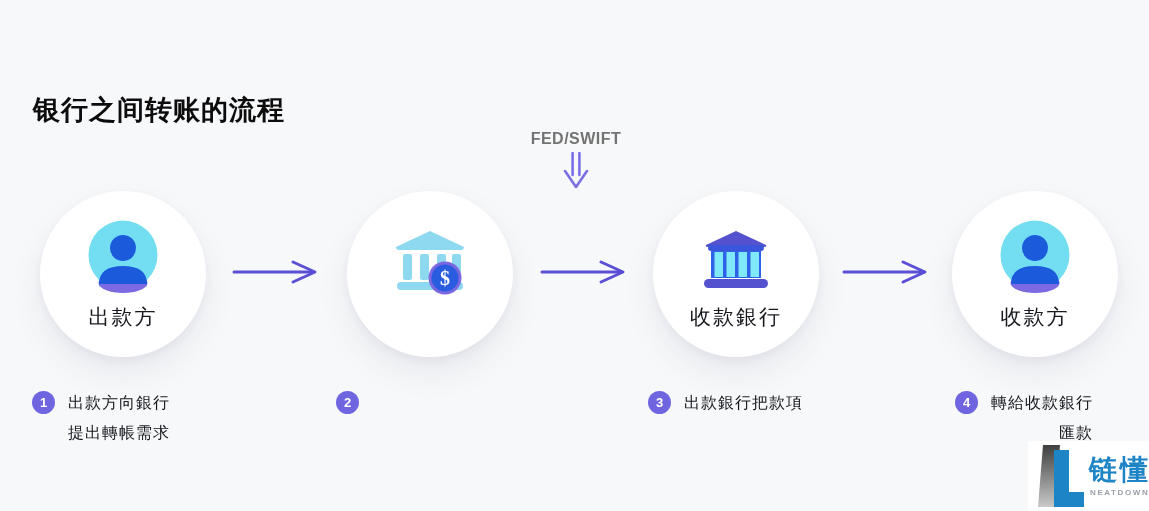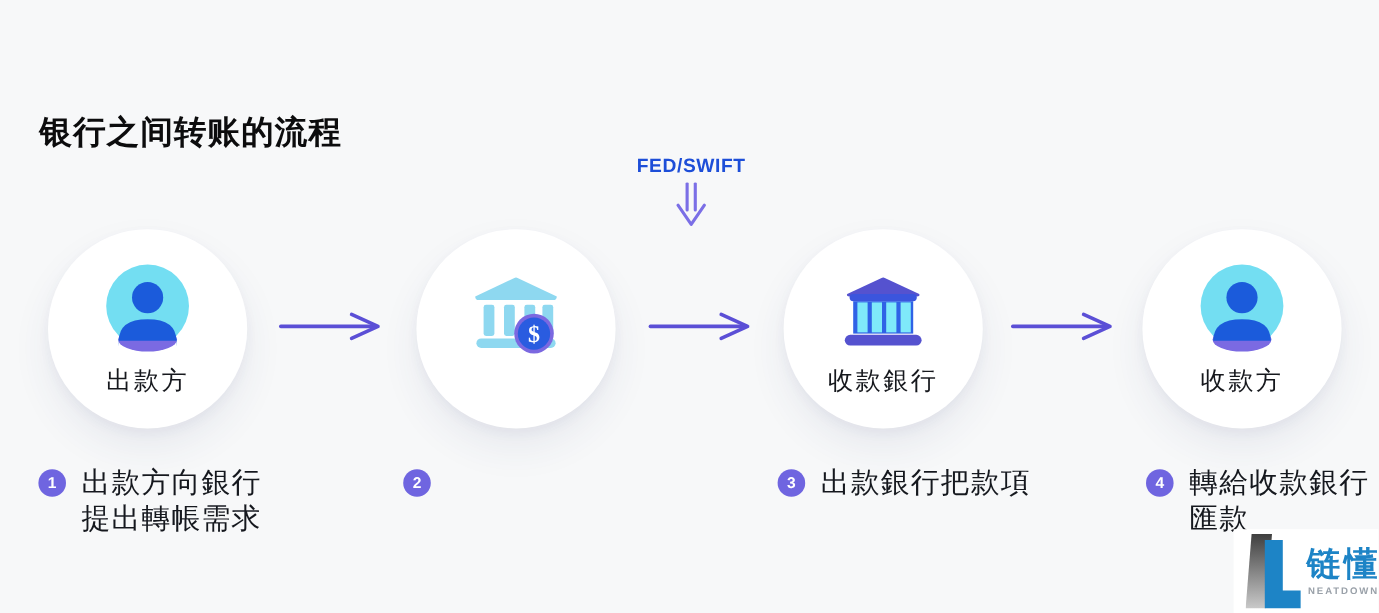--- a/index.html
+++ b/index.html
@@ -6,21 +6,21 @@
   html,body { width:1149px; height:511px; }
   body { background:#f7f8f9; font-family:"Liberation Sans", sans-serif; }
   .canvas { position:relative; width:1149px; height:511px; background:#f7f8f9; overflow:hidden; }
 
   .page-title {
     position:absolute; left:33px; top:52px;
     font-size:27px; font-weight:900; color:#0c0c0d; letter-spacing:1px;margin-top:40px;
   }
 
   .fed-group { position:absolute; left:500px; top:130px; width:152px; text-align:center; }
-  .fed-label { font-size:16px; font-weight:700; color:#1d4ed8; letter-spacing:0.5px; }
+  .fed-label { font-size:16px; font-weight:700; color:#737373; letter-spacing:0.5px; }
   .fed-arrow { margin-top:4px; }
 
   .node {
     position:absolute; top:191px; width:166px; height:166px;
     background:#ffffff; border-radius:50%;
     box-shadow:0 16px 32px rgba(50,60,110,0.08), 0 4px 10px rgba(50,60,110,0.05);
   }
   .node-1 { left:40px; }  .node-2 { left:347px; }
   .node-3 { left:653px; } .node-4 { left:952px; }
   .node-icon { position:absolute; }
@@ -36,22 +36,22 @@
   .arrow-1 { left:231px; } .arrow-2 { left:539px; } .arrow-3 { left:841px; }
 
   .step { position:absolute; top:388px; display:flex; gap:13px; align-items:flex-start; }
   .step-1 { left:32px; } .step-2 { left:336px; } .step-3 { left:648px; } .step-4 { left:955px; }
   .step-badge {
     flex:0 0 auto; width:23px; height:23px; margin-top:3px; border-radius:50%;
     background:#6f65e0; color:#fff; font-size:13px; font-weight:700;
     display:flex; align-items:center; justify-content:center;
   }
   .step-text {
-    font-size:24px; line-height:30px; font-weight:500; color:#15181e;
-    white-space:pre-line; letter-spacing:1px;
+    font-size:16px; line-height:30px; font-weight:500; color:#15181e;
+    white-space:pre-line; letter-spacing:1px;text-align:right;
   }
 
   .logo-box { position:absolute; left:1028px; top:441px; width:121px; height:70px; background:#ffffff; }
   .logo-mark { position:absolute; left:10px; top:4px; }
   .logo-name { position:absolute; left:61px; top:10px; font-size:28px; font-weight:700; color:#1d84c6; letter-spacing:3px; white-space:nowrap; }
   .logo-domain { position:absolute; left:62px; top:47px; font-size:8px; font-weight:700; color:#9aa1a9; letter-spacing:1.6px; white-space:nowrap; }
 </style>
 </head>
 <body>
 

